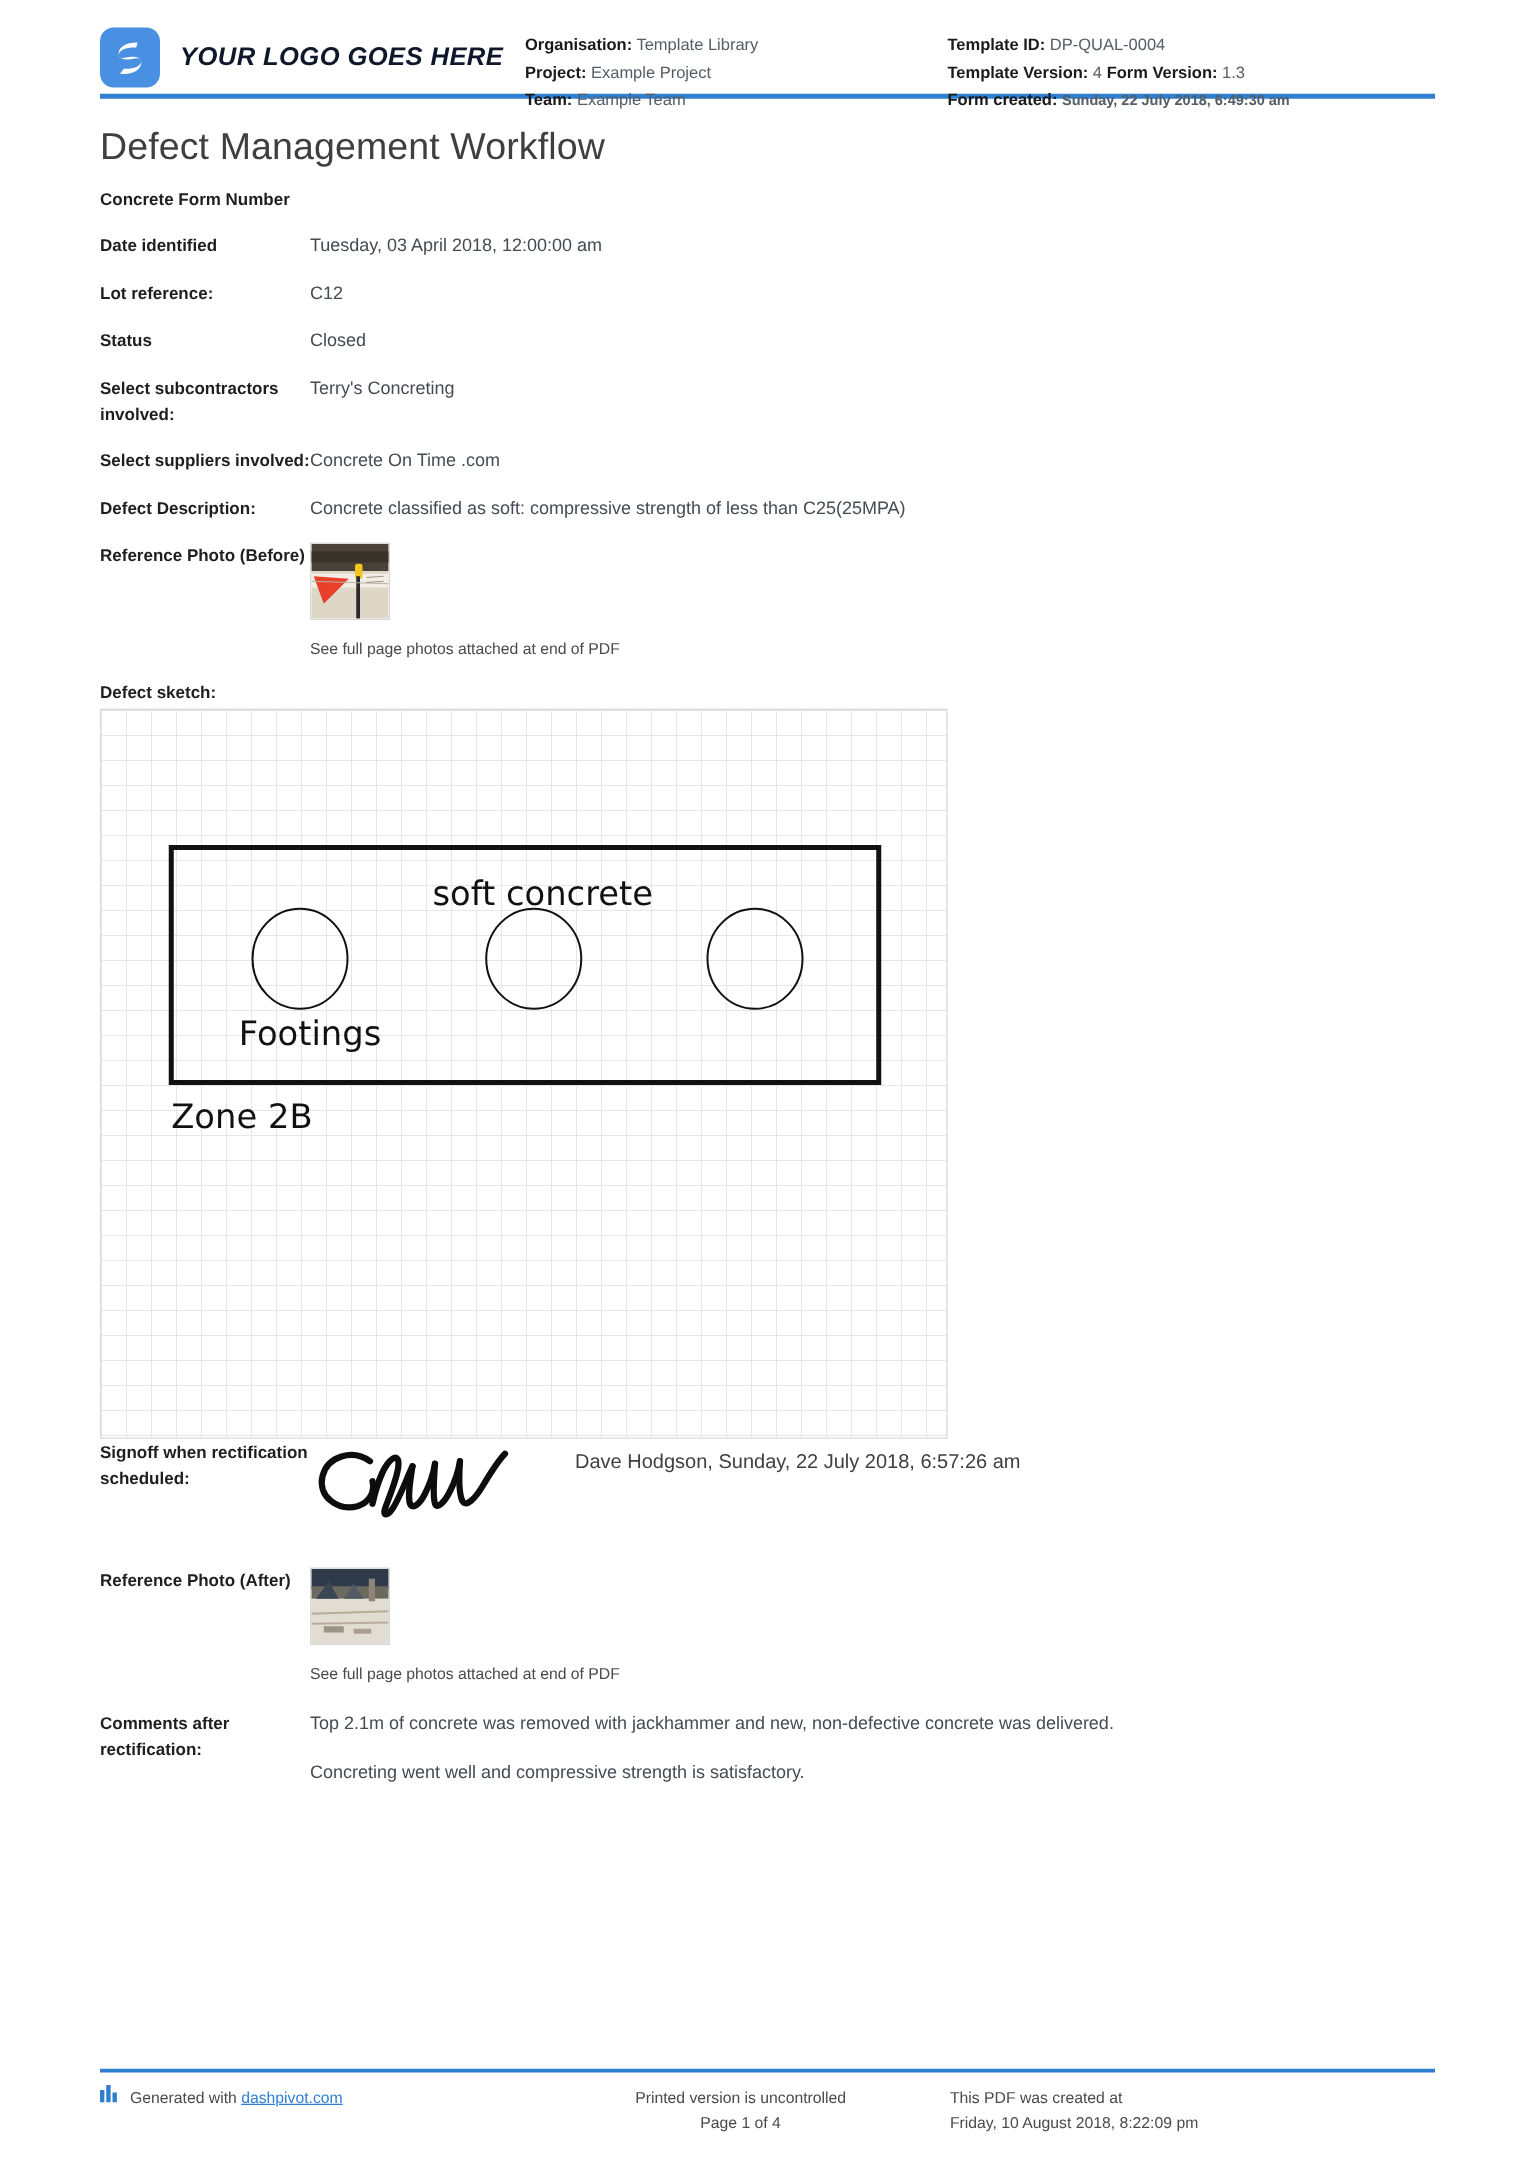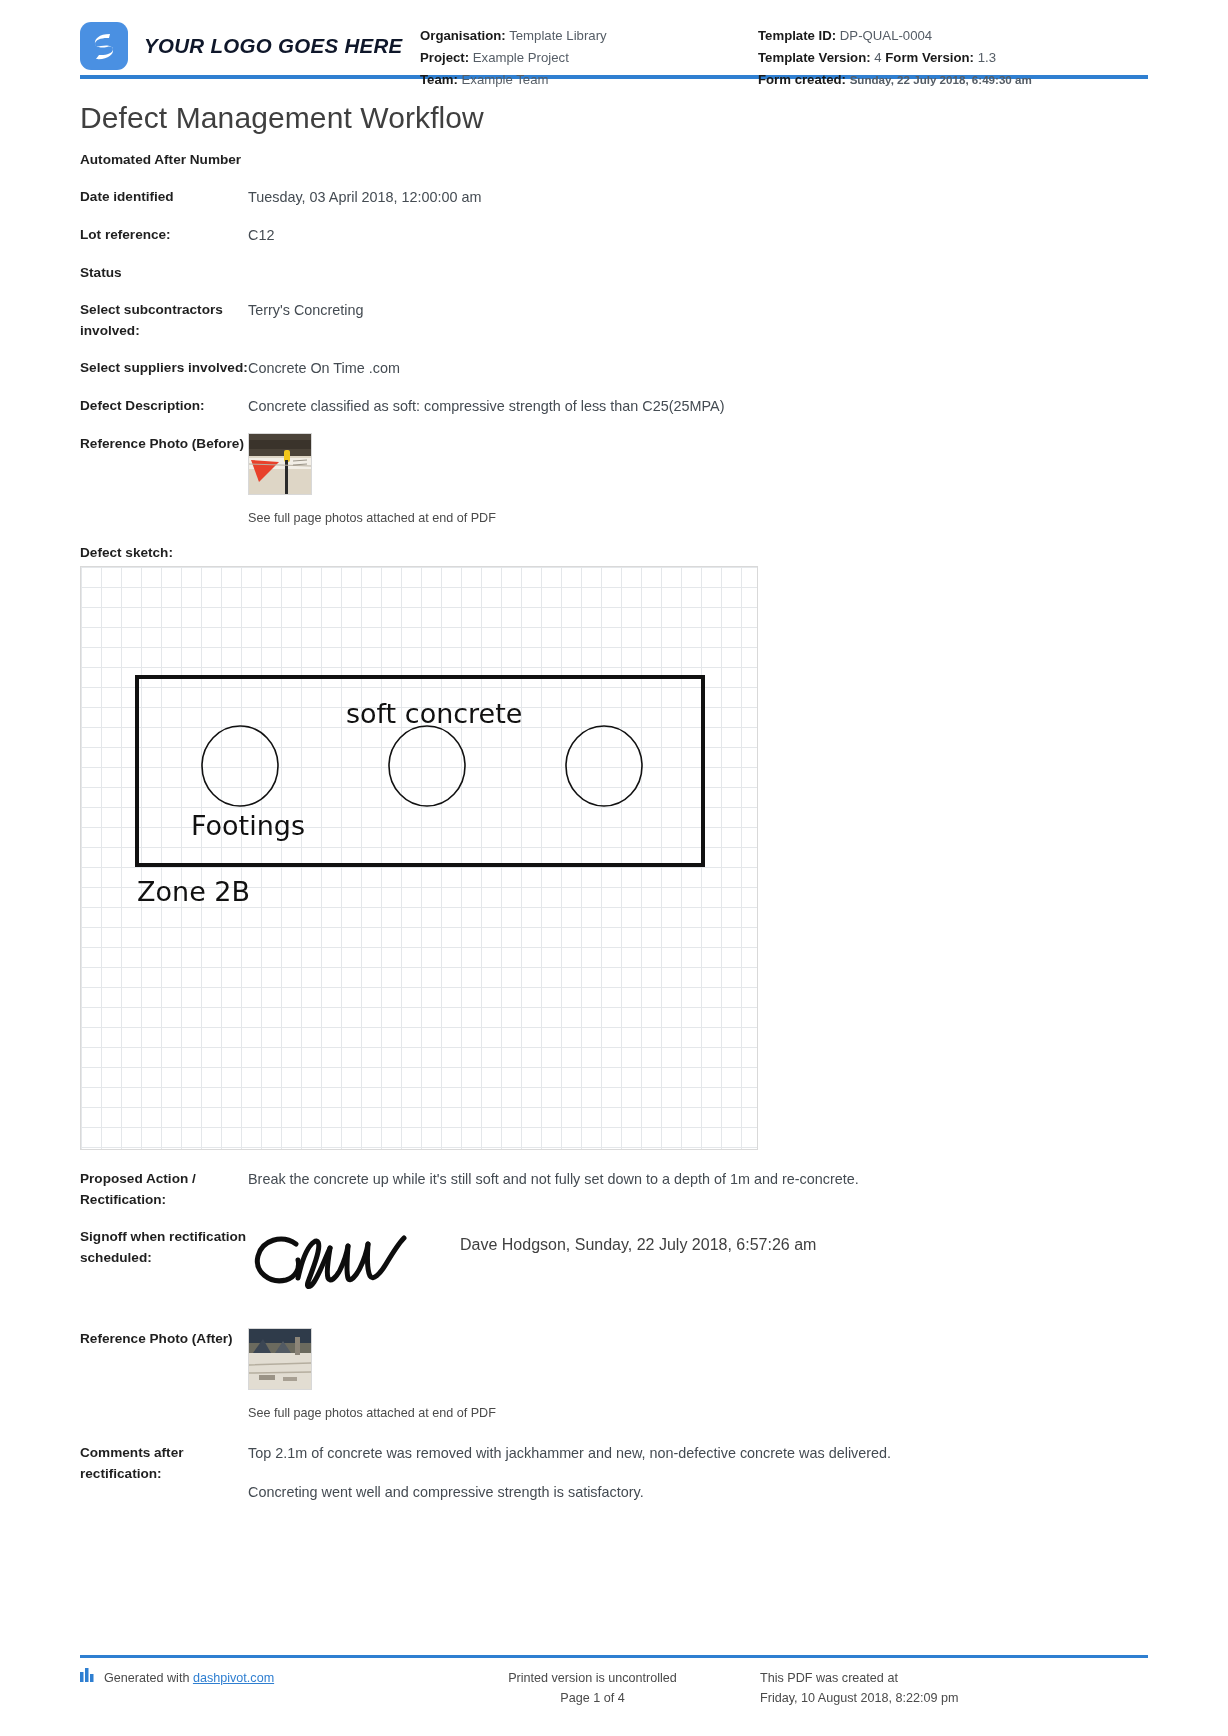--- a/index.html
+++ b/index.html
@@ -205,35 +205,36 @@
         <span class="small">Sunday, 22 July 2018, 6:49:30 am</span>
       </div>
     </div>
   </div>
 
   <div class="rule-top"></div>
 
   <h1 class="doc-title">Defect Management Workflow</h1>
 
   <div class="field">
-    <div class="field-label">Automated After Number</div>
+    <div class="field-label">Concrete Form Number</div>
   </div>
 
   <div class="field">
     <div class="field-label">Date identified</div>
     <div class="field-value">Tuesday, 03 April 2018, 12:00:00 am</div>
   </div>
 
   <div class="field">
     <div class="field-label">Lot reference:</div>
     <div class="field-value">C12</div>
   </div>
 
   <div class="field">
     <div class="field-label">Status</div>
+    <div class="field-value">Closed</div>
   </div>
 
   <div class="field">
     <div class="field-label">Select subcontractors involved:</div>
     <div class="field-value">Terry's Concreting</div>
   </div>
 
   <div class="field">
     <div class="field-label">Select suppliers involved:</div>
     <div class="field-value">Concrete On Time .com</div>
@@ -270,24 +271,20 @@
       <rect x="56" y="110" width="566" height="188" fill="none" stroke="#111111" stroke-width="4"></rect>
       <ellipse cx="159" cy="199" rx="38" ry="40" fill="none" stroke="#111111" stroke-width="1.6"></ellipse>
       <ellipse cx="346" cy="199" rx="38" ry="40" fill="none" stroke="#111111" stroke-width="1.6"></ellipse>
       <ellipse cx="523" cy="199" rx="38" ry="40" fill="none" stroke="#111111" stroke-width="1.6"></ellipse>
       <text x="265" y="156" font-family="DejaVu Sans, sans-serif" font-size="27" fill="#111111">soft concrete</text>
       <text x="110" y="268" font-family="DejaVu Sans, sans-serif" font-size="27" fill="#111111">Footings</text>
       <text x="56" y="334" font-family="DejaVu Sans, sans-serif" font-size="27" fill="#111111">Zone 2B</text>
     </svg>
   </div>
 
-  <div class="field" style="margin-top:18px;">
-    <div class="field-label">Proposed Action / Rectification:</div>
-    <div class="field-value">Break the concrete up while it's still soft and not fully set down to a depth of 1m and re-concrete.</div>
-  </div>
 
   <div class="field">
     <div class="field-label">Signoff when rectification scheduled:</div>
     <div class="field-value">
       <div class="sign-row">
         <div class="sign-img">
           <svg width="175" height="72" viewBox="0 0 175 72">
             <g fill="none" stroke="#0d0d0d" stroke-width="5" stroke-linecap="round" stroke-linejoin="round">
               <path d="M48 18 C34 8 14 14 10 30 C6 46 22 58 38 54 C48 51 52 42 50 34"></path>
               <path d="M50 52 C54 34 60 20 66 16 C70 13 72 17 70 26 C68 36 62 50 60 56 C58 62 62 62 66 56 C72 47 78 30 82 22"></path>

